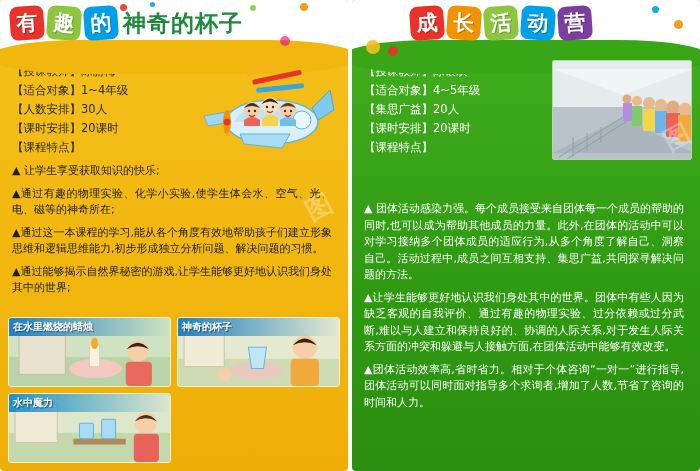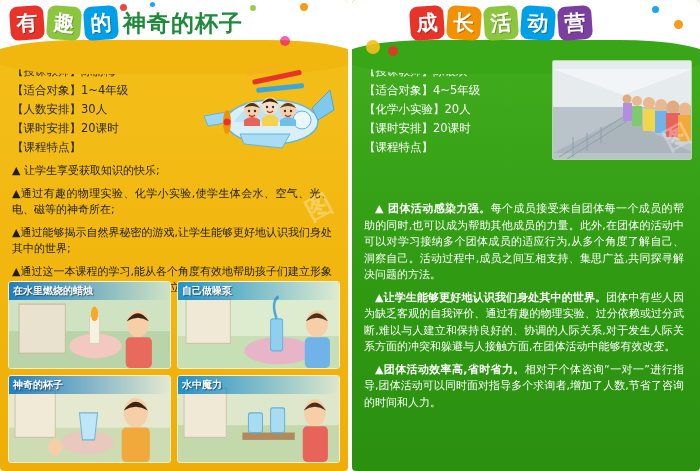--- a/index.html
+++ b/index.html
@@ -109,21 +109,21 @@
   
   .body {
     padding: 2px 16px 0 12px;
     font-size: 11px;
     line-height: 16.5px;
     color: #1e1e1e;
     text-align: justify;
   }
   .panel-right .body { color: #ffffff; }
   .para { margin: 0 0 6px 0; }
-  .para .lead { font-weight: bold; margin-left: 11px; }
+  .para .lead { font-weight: normal; }
 
   
   .illus {
     position: absolute;
     right: 4px;
     top: 64px;
     width: 150px;
     height: 95px;
     pointer-events: none;
   }
@@ -132,21 +132,21 @@
   .grid {
     position: absolute;
     left: 8px; right: 8px;
     bottom: 8px;
     display: grid;
     grid-template-columns: 1fr 1fr;
     gap: 6px;
   }
   .card {
     position: relative;
-    height: 88px;
+    height: 70px;
     border-radius: 3px;
     overflow: hidden;
     border: 1px solid rgba(255,255,255,.8);
   }
   .card .cap {
     position: absolute;
     top: 0; left: 0; right: 0;
     padding: 2px 4px;
     font-size: 10px;
     font-weight: bold;
@@ -261,22 +261,22 @@
       <div class="meta-item">【授课教师】陈丽梅</div>
       <div class="meta-item">【适合对象】1~4年级</div>
       <div class="meta-item">【人数安排】30人</div>
       <div class="meta-item">【课时安排】20课时</div>
       <div class="meta-item">【课程特点】</div>
     </div>
 
     <div class="body" style="margin-top:4px;">
       <p class="para">▲  让学生享受获取知识的快乐;</p>
       <p class="para">▲通过有趣的物理实验、化学小实验,使学生体会水、空气、光、电、磁等的神奇所在;</p>
+      <p class="para">▲通过这一本课程的学习,能从各个角度有效地帮助孩子们建立形象思维和逻辑思维能力,初步形成独立分析问题、解决问题的习惯。</p>
       <p class="para">▲通过能够揭示自然界秘密的游戏,让学生能够更好地认识我们身处其中的世界;</p>
-      <p class="para">▲通过这一本课程的学习,能从各个角度有效地帮助孩子们建立形象思维和逻辑思维能力,初步形成独立分析问题、解决问题的习惯。</p>
     </div>
 
     <div class="grid">
 
       <div class="card">
         <div class="scene">
           <svg viewBox="0 0 160 70" preserveAspectRatio="none" width="100%" height="100%">
             <rect width="160" height="70" fill="#cfe3c3"></rect>
             <rect y="40" width="160" height="30" fill="#b9d4a8"></rect>
             <rect x="10" y="18" width="46" height="40" fill="#e9e2cf" stroke="#c7bda0"></rect>
@@ -284,36 +284,20 @@
             <rect x="80" y="28" width="10" height="22" fill="#f7f1e2" stroke="#ddd1b5"></rect>
             <ellipse cx="85" cy="26" rx="3.5" ry="6" fill="#f7a827"></ellipse>
             <circle cx="128" cy="34" r="11" fill="#f6cfa8"></circle>
             <path d="M117 32 q11 -13 22 0 q-11 -6 -22 0" fill="#3b2414"></path>
             <rect x="116" y="45" width="26" height="25" rx="4" fill="#e86a5d"></rect>
           </svg>
         </div>
         <div class="cap blue">在水里燃烧的蜡烛</div>
       </div>
 
-      <div class="card">
-        <div class="scene">
-          <svg viewBox="0 0 160 70" preserveAspectRatio="none" width="100%" height="100%">
-            <rect width="160" height="70" fill="#ddeccf"></rect>
-            <rect y="44" width="160" height="26" fill="#c6dfb4"></rect>
-            <rect x="8" y="14" width="44" height="36" fill="#efe9d6" stroke="#cfc4a6"></rect>
-            <ellipse cx="100" cy="56" rx="34" ry="11" fill="#e8b4c8"></ellipse>
-            <rect x="92" y="30" width="12" height="26" rx="2" fill="#8fd0f0" stroke="#5fb6e0"></rect>
-            <path d="M98 30 q-6 -14 2 -18" stroke="#4fa8dd" stroke-width="2.5" fill="none"></path>
-            <circle cx="138" cy="34" r="11" fill="#f6cfa8"></circle>
-            <path d="M127 32 q11 -13 22 0 q-11 -6 -22 0" fill="#4a2f1c"></path>
-            <rect x="126" y="45" width="25" height="25" rx="4" fill="#6fb3e8"></rect>
-          </svg>
-        </div>
-        <div class="cap blue2">自己做噪泵</div>
-      </div>
 
       <div class="card">
         <div class="scene">
           <svg viewBox="0 0 160 70" preserveAspectRatio="none" width="100%" height="100%">
             <rect width="160" height="70" fill="#e4e9d0"></rect>
             <rect y="42" width="160" height="28" fill="#cddcb2"></rect>
             <rect x="6" y="12" width="40" height="38" fill="#f0ead7" stroke="#cfc4a6"></rect>
             <ellipse cx="78" cy="54" rx="26" ry="10" fill="#e9c9bd"></ellipse>
             <path d="M70 30 h18 l-3 22 h-12 z" fill="#bfe6f7" stroke="#6ab6db"></path>
             <circle cx="126" cy="30" r="12" fill="#f6cfa8"></circle>
@@ -396,21 +380,21 @@
             <rect x="79" y="45" width="10" height="20" fill="#7fc96f"></rect>
           <circle cx="74" cy="38" r="4.5" fill="#e0ab7e"></circle>
             <rect x="70" y="42" width="9" height="18" fill="#b48de0"></rect>
         </g>
       </svg>
     </div>
 
     <div class="meta">
       <div class="meta-item">【授课教师】陈银欢</div>
       <div class="meta-item">【适合对象】4~5年级</div>
-      <div class="meta-item">【化学小实验】20人</div>
+      <div class="meta-item">【集思广益】20人</div>
       <div class="meta-item">【课时安排】20课时</div>
       <div class="meta-item">【课程特点】</div>
     </div>
 
     <div class="body" style="margin-top:42px;">
       <p class="para">
         <span class="lead">▲  团体活动感染力强。</span><span>每个成员接受来自团体每一个成员的帮助的同时,也可以成为帮助其他成员的力量。此外,在团体的活动中可以对学习接纳多个团体成员的适应行为,从多个角度了解自己、洞察自己。活动过程中,成员之间互相支持、集思广益,共同探寻解决问题的方法。</span>
       </p>
       <p class="para">
         <span class="lead">▲让学生能够更好地认识我们身处其中的世界。</span><span>团体中有些人因为缺乏客观的自我评价、通过有趣的物理实验、过分依赖或过分武断,难以与人建立和保持良好的、协调的人际关系,对于发生人际关系方面的冲突和躲避与人接触方面,在团体活动中能够有效改变。</span>

